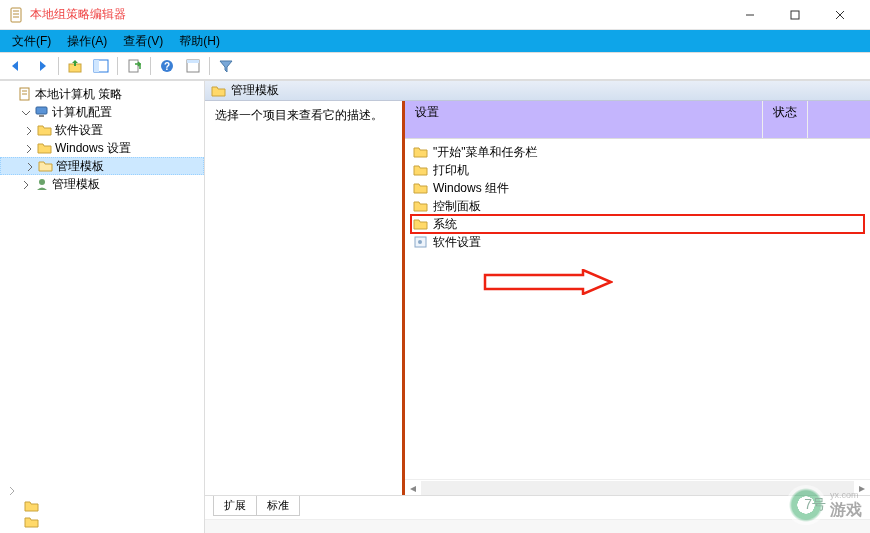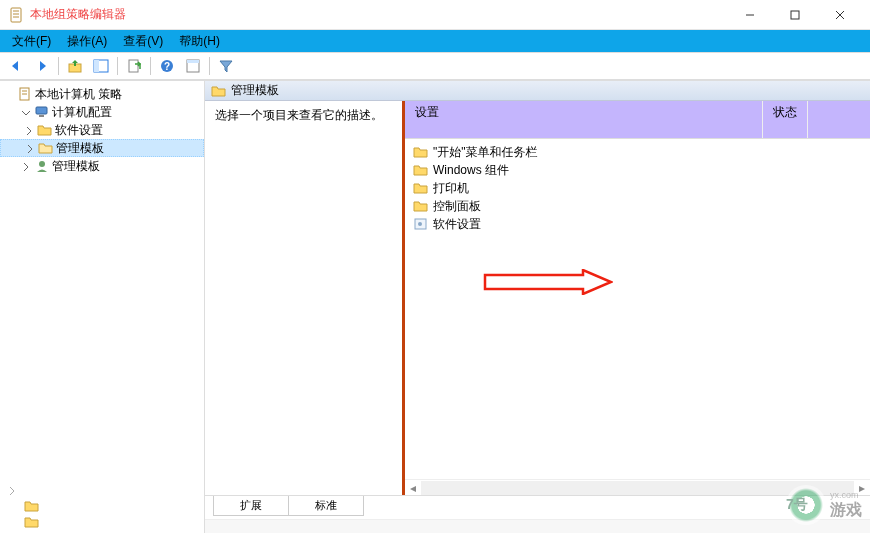--- a/index.html
+++ b/index.html
@@ -45,28 +45,28 @@
     .list-header-cell { padding: 3px 10px; border-right: 1px solid #eee; cursor: pointer; }
     .list-header-cell:first-child { width: 358px; }
     .list-items { padding: 4px 6px; }
     .list-item { display: flex; align-items: center; height: 18px; padding: 1px 2px; cursor: pointer; }
     .list-item .folder-small { margin-right: 4px; }
     .list-item.highlighted { outline: 2px solid #e21; outline-offset: -1px; padding-right: 40px; }
     
     .arrow-annotation { position: absolute; left: 278px; top: 168px; pointer-events: none; }
     
     .tabs-footer { height: 24px; display: flex; align-items: flex-start; border-top: 1px solid #ddd; padding-left: 8px; }
-    .footer-tab { padding: 2px 26px; border: 1px solid #ccc; border-top: none; background: #fff; margin-right: -1px; cursor: pointer; font-size: 11px; }
+    .footer-tab { padding: 2px 10px; border: 1px solid #ccc; border-top: none; background: #fff; margin-right: -1px; cursor: pointer; font-size: 11px; }
     .footer-tab.active { background: #fff; }
     
     .hscroll-area { height: 16px; border-top: 1px solid #eee; display: flex; align-items: center; }
     .hscroll-thumb-area { flex: 1; height: 14px; background: #f0f0f0; position: relative; }
     
     .watermark { position: absolute; right: 8px; bottom: 8px; opacity: 0.5; font-size: 11px; color: #555; display: flex; align-items: center; gap: 4px; pointer-events: none; }
-    .watermark-logo { width: 40px; height: 40px; border-radius: 50%; background: radial-gradient(circle, #fff 30%, #3a6 31%, #3a6 50%, #fff 60%); display: flex; align-items: center; justify-content: flex-start; color: #264; font-weight: bold; font-size: 14px; }
+    .watermark-logo { width: 40px; height: 40px; border-radius: 50%; background: radial-gradient(circle, #fff 30%, #3a6 31%, #3a6 50%, #fff 60%); display: flex; align-items: center; justify-content: flex-end; color: #264; font-weight: normal; font-size: 14px; }
     
     svg { display: block; }
   </style>
 </head>
 <body>
 
 <div class="titlebar">
   <span class="titlebar-icon">
     <svg width="16" height="16" viewBox="0 0 16 16">
         <rect x="3" y="1" width="10" height="14" rx="1" fill="#fff" stroke="#b89040" stroke-width="1"></rect>
@@ -189,20 +189,33 @@
             <path d="M3 1 L7 5 L3 9" fill="none" stroke="#666"></path>
           </svg>
         </span>
       <span class="tree-icon">
           <svg width="16" height="14">
             <path d="M1 3 L6 3 L7 5 L14 5 L14 12 L1 12 Z" fill="#ffd96a" stroke="#caa33c"></path>
           </svg>
         </span>
       <span class="tree-label">软件设置</span>
     </div>
+    <div class="tree-node indent-2">
+      <span class="tree-expander">
+          <svg width="9" height="9">
+            <path d="M3 1 L7 5 L3 9" fill="none" stroke="#666"></path>
+          </svg>
+        </span>
+      <span class="tree-icon">
+          <svg width="16" height="14">
+            <path d="M1 3 L6 3 L7 5 L14 5 L14 12 L1 12 Z" fill="#ffd96a" stroke="#caa33c"></path>
+          </svg>
+        </span>
+      <span class="tree-label">Windows 设置</span>
+    </div>
     <div class="tree-node indent-2 selected">
       <span class="tree-expander">
           <svg width="9" height="9">
             <path d="M3 1 L7 5 L3 9" fill="none" stroke="#666"></path>
           </svg>
         </span>
       <span class="tree-icon">
           <svg width="16" height="14">
             <path d="M1 3 L6 3 L7 5 L14 5 L14 12 L1 12 Z" fill="#ffe9a8" stroke="#caa33c"></path>
           </svg>
@@ -278,37 +291,45 @@
                 </svg>
               </span>
             <span>"开始"菜单和任务栏</span>
           </div>
           <div class="list-item">
             <span class="folder-small">
                 <svg width="16" height="14">
                   <path d="M1 3 L6 3 L7 5 L14 5 L14 12 L1 12 Z" fill="#ffd96a" stroke="#caa33c"></path>
                 </svg>
               </span>
+            <span>打印机</span>
+          </div>
+          <div class="list-item">
+            <span class="folder-small">
+                <svg width="16" height="14">
+                  <path d="M1 3 L6 3 L7 5 L14 5 L14 12 L1 12 Z" fill="#ffd96a" stroke="#caa33c"></path>
+                </svg>
+              </span>
             <span>Windows 组件</span>
           </div>
           <div class="list-item">
             <span class="folder-small">
                 <svg width="16" height="14">
                   <path d="M1 3 L6 3 L7 5 L14 5 L14 12 L1 12 Z" fill="#ffd96a" stroke="#caa33c"></path>
                 </svg>
               </span>
-            <span>打印机</span>
-          </div>
-          <div class="list-item">
-            <span class="folder-small">
-                <svg width="16" height="14">
-                  <path d="M1 3 L6 3 L7 5 L14 5 L14 12 L1 12 Z" fill="#ffd96a" stroke="#caa33c"></path>
-                </svg>
-              </span>
             <span>控制面板</span>
+          </div>
+          <div class="list-item highlighted">
+            <span class="folder-small">
+                <svg width="16" height="14">
+                  <path d="M1 3 L6 3 L7 5 L14 5 L14 12 L1 12 Z" fill="#ffd96a" stroke="#caa33c"></path>
+                </svg>
+              </span>
+            <span>系统</span>
           </div>
           <div class="list-item">
             <span class="folder-small">
                 <svg width="16" height="14">
                   <rect x="2" y="2" width="11" height="10" fill="#eef4fb" stroke="#8aa8c8"></rect>
                   <circle cx="7" cy="7" r="2" fill="#8aa8c8"></circle>
                 </svg>
               </span>
             <span>软件设置</span>
           </div>

